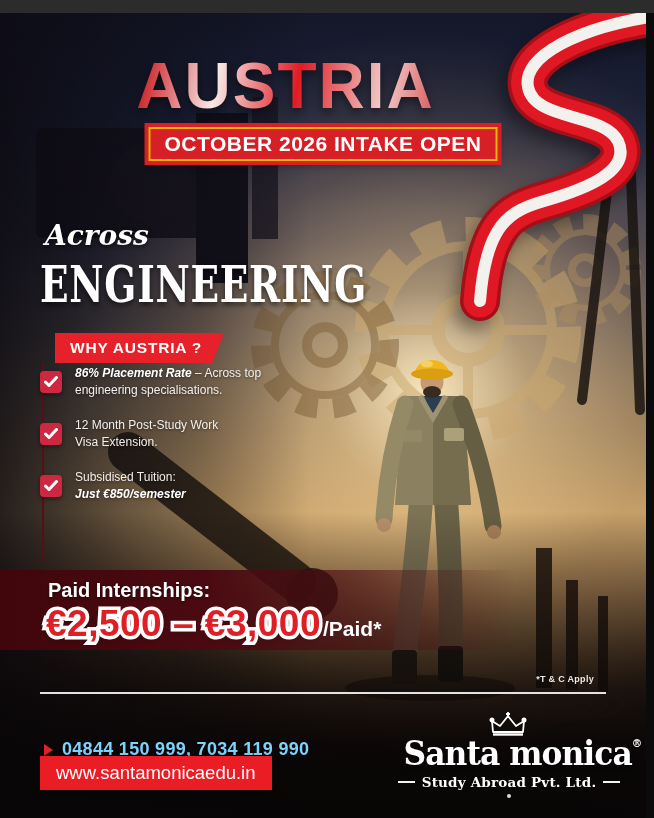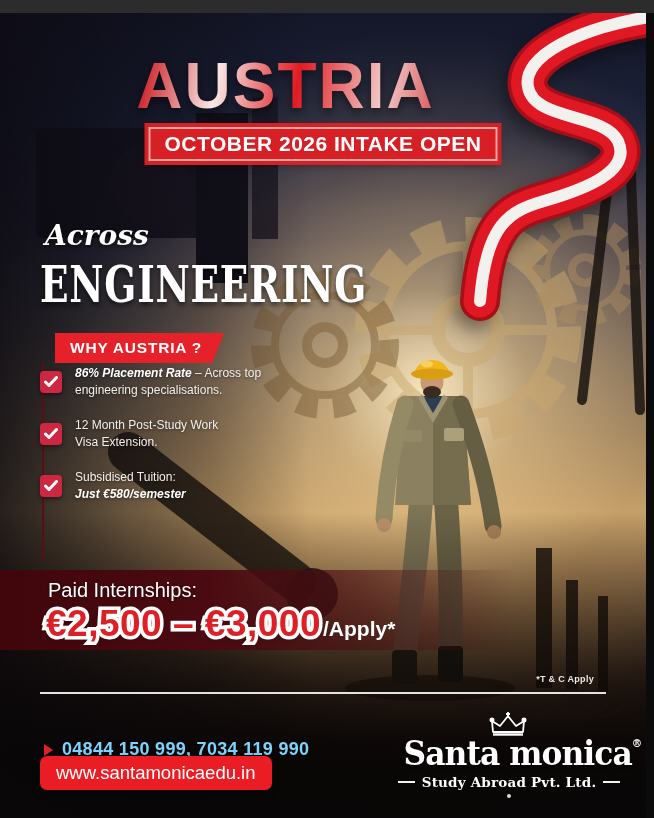--- a/index.html
+++ b/index.html
@@ -26,21 +26,21 @@
   .ribbon{position:absolute;left:416px;top:-4px;width:240px;height:300px;overflow:visible;z-index:5;
           filter:drop-shadow(-6px 9px 8px rgba(0,0,0,0.35));}
 
   
   .title{position:absolute;left:0;top:36px;width:571px;margin:0;text-align:center;z-index:6;
     font-size:64px;font-weight:900;letter-spacing:2px;
     background:linear-gradient(100deg,#e31b21 0%,#c91318 24%,#f8e8e6 38%,#e01b22 52%,#f0cbc8 67%,#cd151b 82%,#e31b21 100%);
     -webkit-background-clip:text;background-clip:text;color:transparent;
     filter:drop-shadow(0 4px 4px rgba(0,0,0,0.45));}
   .intake{position:absolute;left:50%;top:114px;transform:translateX(-50%);z-index:6;
-    background:#d71f26;border:2px solid #fca5a5;box-shadow:0 0 0 4px #d71f26,0 4px 8px rgba(0,0,0,.4);
+    background:#d71f26;border:2px solid #eab308;box-shadow:0 0 0 4px #d71f26,0 4px 8px rgba(0,0,0,.4);
     color:#fff;font-weight:800;font-size:21px;letter-spacing:0.5px;padding:3px 14px;white-space:nowrap;}
 
   
   .study{position:absolute;left:45px;top:206px;color:#fff;z-index:6;
     font-family:"DejaVu Serif",serif;font-style:italic;font-weight:600;font-size:28px;
     text-shadow:0 2px 4px rgba(0,0,0,.6);}
   .program{position:absolute;left:40px;top:242px;color:#fff;z-index:6;margin:0;
     font-family:"DejaVu Serif",serif;font-weight:700;font-size:50px;letter-spacing:1px;
     transform:scaleX(0.75);transform-origin:left center;white-space:nowrap;
     text-shadow:0 3px 6px rgba(0,0,0,.55);}
@@ -58,21 +58,21 @@
     display:flex;align-items:center;justify-content:center;margin-right:13px;
     box-shadow:0 2px 4px rgba(0,0,0,.45);}
   .check-text{margin:0;color:#f2efec;font-size:12px;line-height:1.38;white-space:pre-line;
     text-shadow:0 1px 3px rgba(0,0,0,.5);}
   .check-text em{font-style:italic;font-weight:800;color:#fff;}
   .check-text .block{display:block;}
 
   
   .intern-band{position:absolute;left:0;top:557px;width:646px;height:80px;z-index:6;
     background:linear-gradient(90deg,#40060c 0%,#4b0a11 32%,rgba(75,10,17,0.55) 56%,rgba(75,10,17,0) 80%);}
-  .intern-label{position:absolute;left:48px;top:9px;color:#fff;font-size:20px;font-weight:400;
+  .intern-label{position:absolute;left:48px;top:9px;color:#fff;font-size:20px;font-weight:700;
     text-shadow:0 1px 3px rgba(0,0,0,.5);}
   .price-line{position:absolute;left:46px;top:33px;display:flex;align-items:baseline;}
   .price-wrap{position:relative;display:inline-block;}
   .price{font-size:37px;font-weight:800;letter-spacing:0.5px;white-space:nowrap;color:#df1f26;}
   .price.stroke{position:absolute;left:0;top:0;-webkit-text-stroke:7px #ffffff;
     text-shadow:0 3px 6px rgba(0,0,0,.35);}
   .price.fill{position:relative;}
   .price-suffix{color:#fff;font-size:21px;font-weight:600;margin-left:2px;}
 
   .tnc{position:absolute;right:52px;top:661px;color:#ece8e4;font-size:9px;font-weight:600;
@@ -80,21 +80,21 @@
   .divider{position:absolute;left:40px;top:679px;width:566px;height:1.5px;
     background:rgba(250,250,250,0.9);z-index:6;}
 
   
   .phone-row{position:absolute;left:44px;top:717px;display:flex;align-items:center;z-index:6;
     color:#7dd3fc;font-size:18px;font-weight:700;letter-spacing:0.3px;
     text-shadow:0 1px 3px rgba(0,0,0,.5);margin-top:9px;}
   .tri{width:0;height:0;border-left:9px solid #e02127;border-top:6px solid transparent;
     border-bottom:6px solid transparent;margin-right:9px;}
   .site-box{position:absolute;left:40px;top:743px;z-index:6;background:#ea1c24;color:#fff;
-    font-size:18.5px;font-weight:500;padding:6px 16px;border-radius:7px;
+    font-size:18.5px;font-weight:500;padding:6px 16px;border-radius:0;
     box-shadow:0 3px 7px rgba(0,0,0,.45);}
 
   
   .logo{position:absolute;left:398px;top:698px;width:222px;text-align:center;z-index:6;color:#fff;}
   .crown{display:block;margin:0 auto -3px auto;}
   .wordmark{font-family:"DejaVu Serif",serif;font-weight:700;font-size:33px;letter-spacing:-1px;
     white-space:nowrap;transform:scaleX(0.95);transform-origin:center;
     text-shadow:0 2px 4px rgba(0,0,0,.5);}
   .wordmark sup{font-size:11px;letter-spacing:0;vertical-align:18px;}
   .tagline-row{display:flex;align-items:center;justify-content:flex-start;gap:7px;margin-top:1px;}
@@ -222,32 +222,32 @@
         </span>
         <p class="check-text"><span>12 Month Post-Study Work
 Visa Extension.</span></p>
       </div>
       <div class="check-row">
         <span class="checkbox">
           <svg width="14" height="12" viewBox="0 0 14 12">
               <path d="M1.5,6 L5,9.5 L12.5,1.5" stroke="#fff" stroke-width="3" fill="none" stroke-linecap="round" stroke-linejoin="round"></path>
             </svg>
         </span>
-        <p class="check-text"><span>Subsidised Tuition:</span><em class="block">Just €580/semester</em></p>
+        <p class="check-text"><span>Subsidised Tuition:</span><em class="block">Just €850/semester</em></p>
       </div>
     </div>
 
     <div class="intern-band">
       <div class="intern-label">Paid Internships:</div>
       <div class="price-line">
         <span class="price-wrap">
           <span class="price stroke">€2,500 – €3,000</span>
           <span class="price fill">€2,500 – €3,000</span>
         </span>
-        <span class="price-suffix">/Apply*</span>
+        <span class="price-suffix">/Paid*</span>
       </div>
     </div>
 
     <div class="tnc">*T &amp; C Apply</div>
     <div class="divider"></div>
 
     <div class="phone-row">
       <span class="tri"></span>
       <span>04844 150 999, 7034 119 990</span>
     </div>

